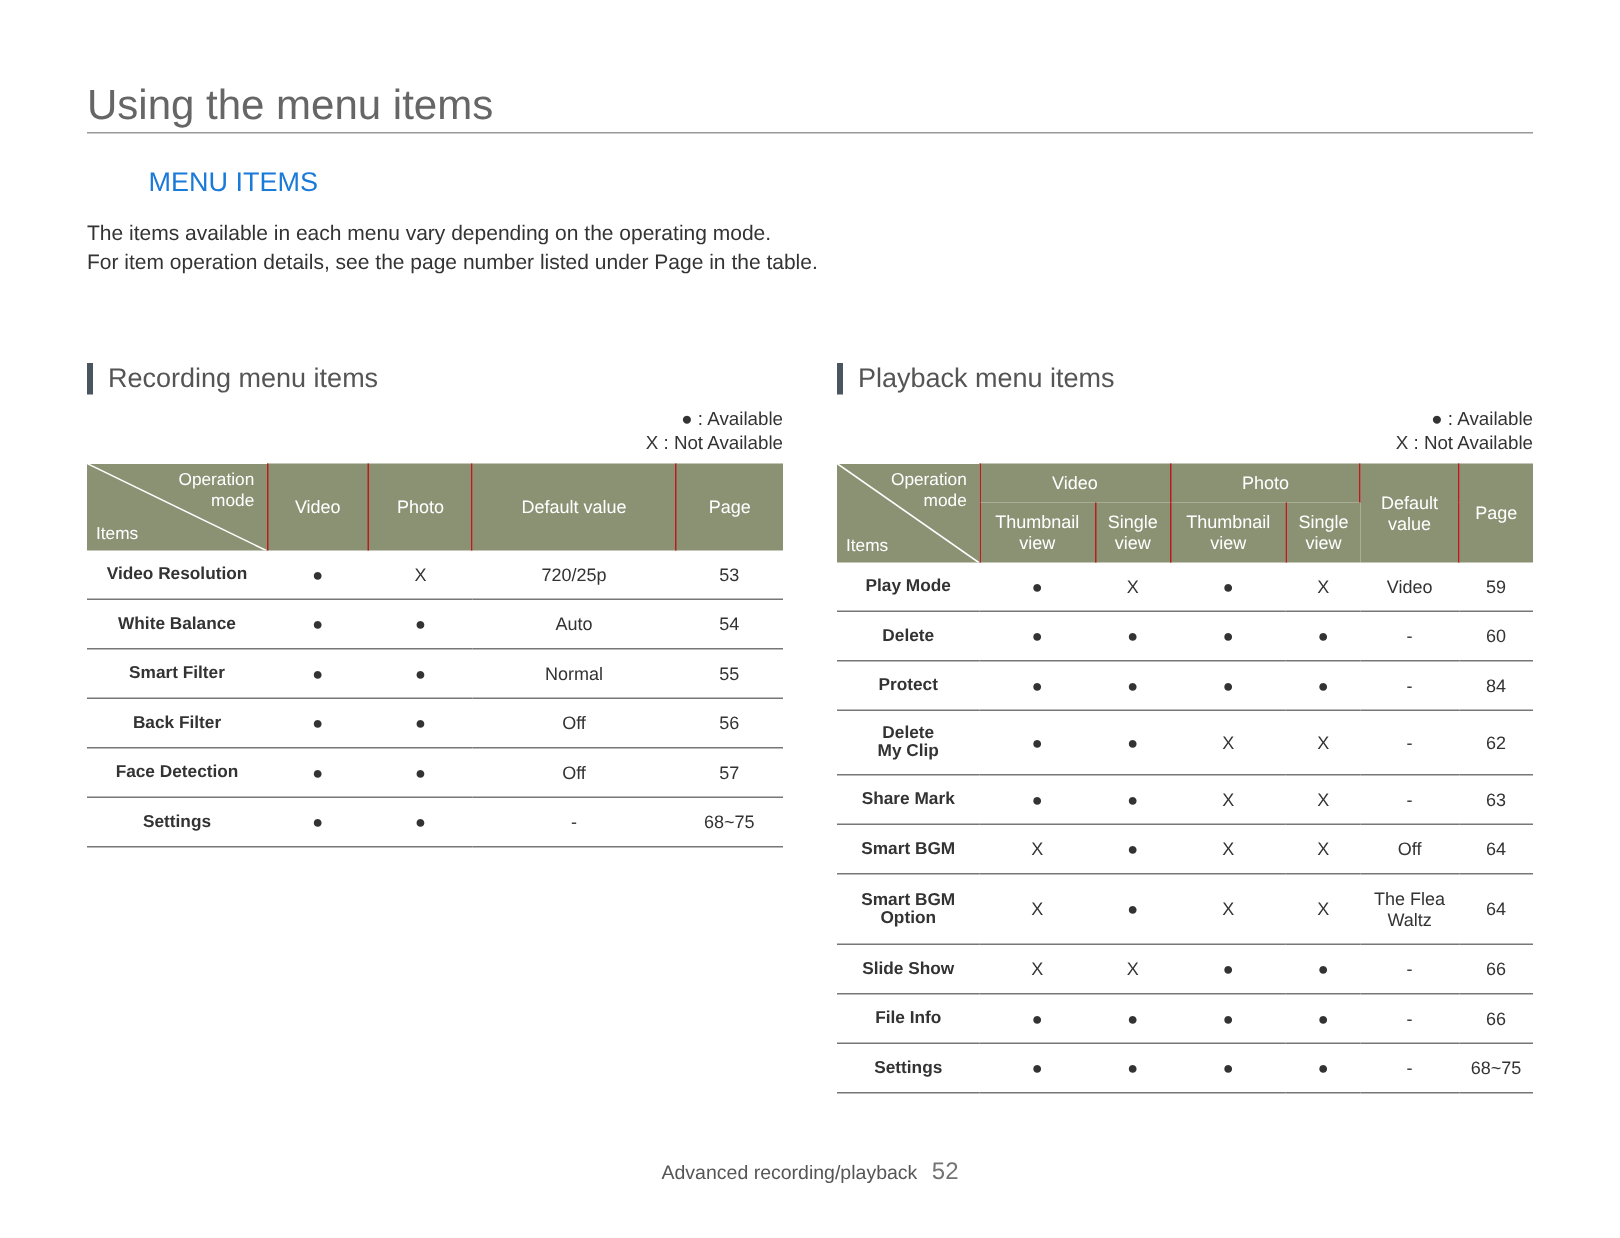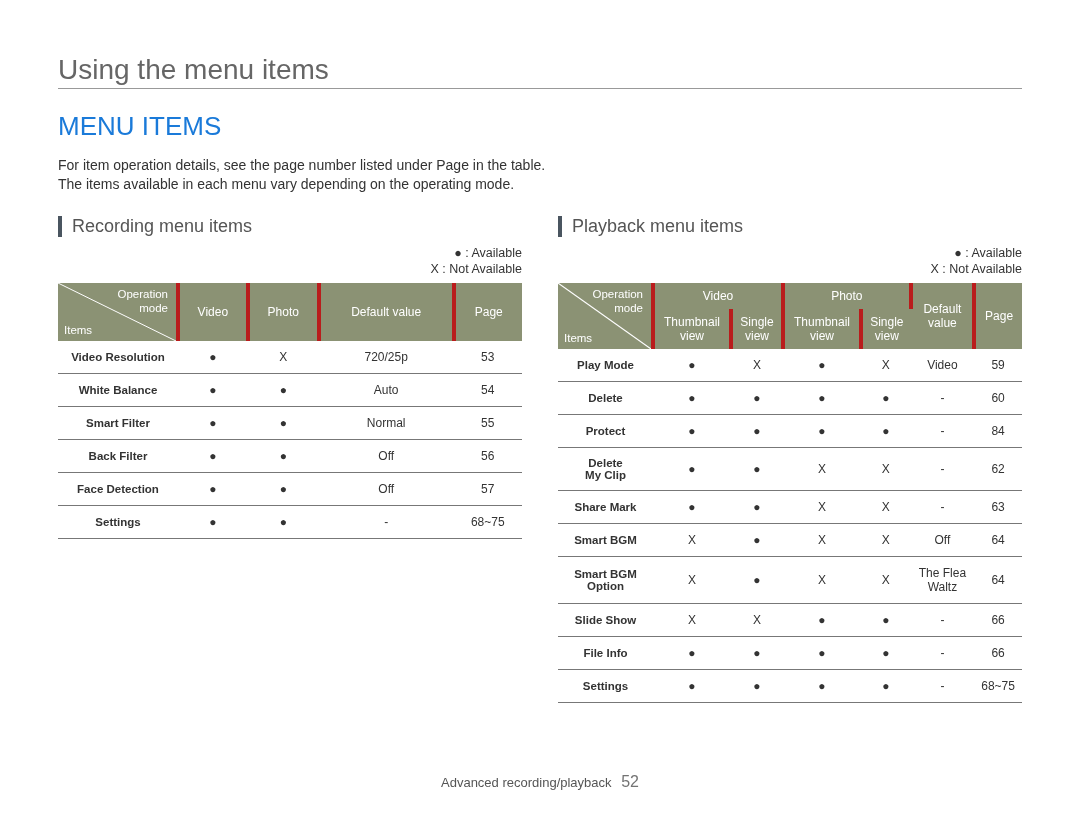--- a/index.html
+++ b/index.html
@@ -17,35 +17,36 @@
   .page-title {
     font-size: 28px;
     font-weight: 400;
     color: #666;
     border-bottom: 1px solid #999;
     padding-bottom: 2px;
     margin-bottom: 22px;
   }
   .section-heading {
     color: #1a7ad9;
-    font-size: 26px;
+    font-size: 18px;
     font-weight: 400;
     margin-bottom: 14px;
+    margin-left: 41px;
   }
   .intro p {
     font-size: 14px;
     color: #333;
     line-height: 1.35;
   }
   .columns {
     display: flex;
     gap: 36px;
     margin-top: 22px;
   }
-  .col { flex: 1; min-width: 0; }
+  .col { flex: 1; min-width: 0; margin-top: 36px; }
   .subhead {
     font-size: 18px;
     color: #555;
     padding-left: 10px;
     border-left: 4px solid #4a5560;
     margin-bottom: 8px;
   }
   .legend {
     text-align: right;
     font-size: 12.5px;
@@ -58,21 +59,21 @@
     border-collapse: collapse;
     font-size: 12px;
     color: #333;
   }
   thead th {
     background: #8b9274;
     color: #fff;
     font-weight: 400;
     font-size: 12px;
     padding: 6px 4px;
-    border-right: 4px solid #b91c1c;
+    border-right: 1px solid #b91c1c;
     text-align: center;
     vertical-align: middle;
   }
   thead th:last-child { border-right: none; }
   .diag {
     position: relative;
     width: 120px;
     height: 58px;
     padding: 0;
   }
@@ -124,22 +125,22 @@
   }
   .footer .pg { font-size: 16px; color: #737373; margin-left: 6px; }
 </style>
 </head>
 <body>
 
 <div class="page">
   <div class="page-title">Using the menu items</div>
   <div class="section-heading">MENU ITEMS</div>
   <div class="intro">
+    <p>The items available in each menu vary depending on the operating mode.</p>
     <p>For item operation details, see the page number listed under Page in the table.</p>
-    <p>The items available in each menu vary depending on the operating mode.</p>
   </div>
 
   <div class="columns">
 
     <div class="col">
       <div class="subhead">Recording menu items</div>
       <div class="legend">● : Available<br>X : Not Available</div>
       <table class="rec">
         <thead>
           <tr>

